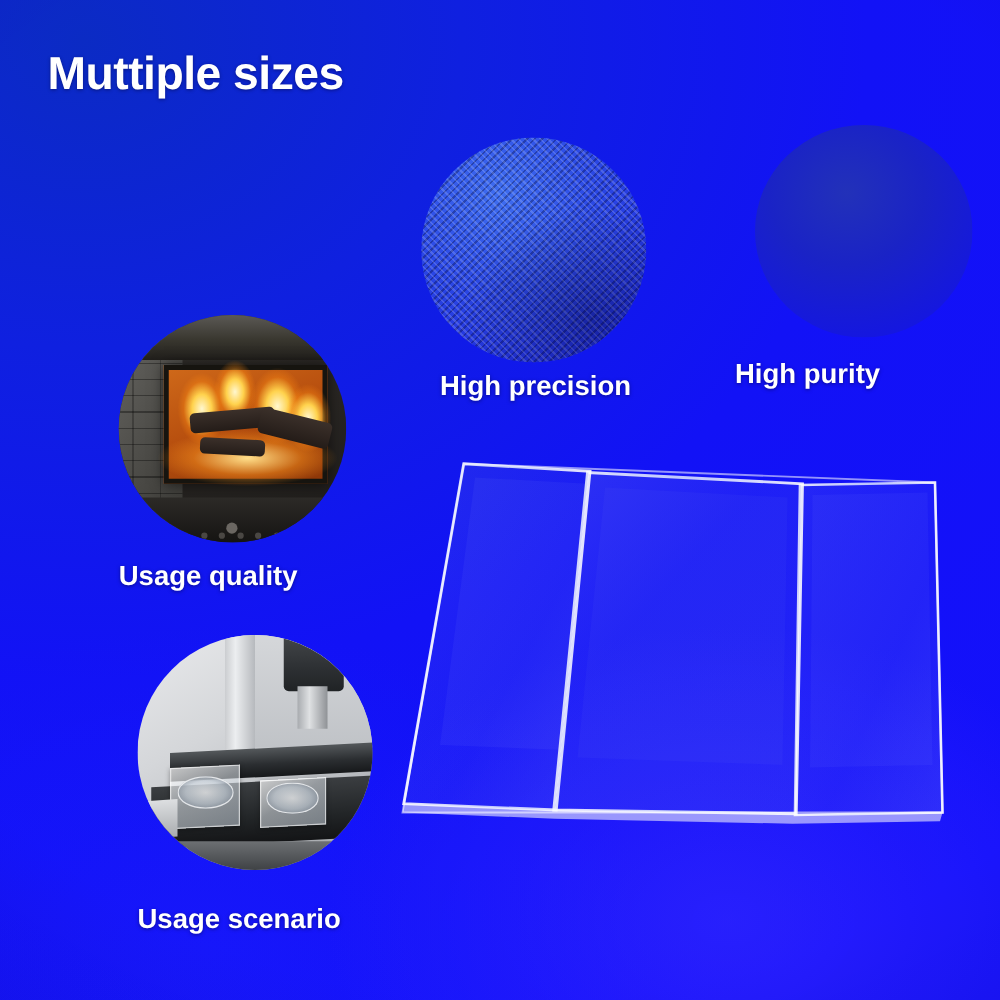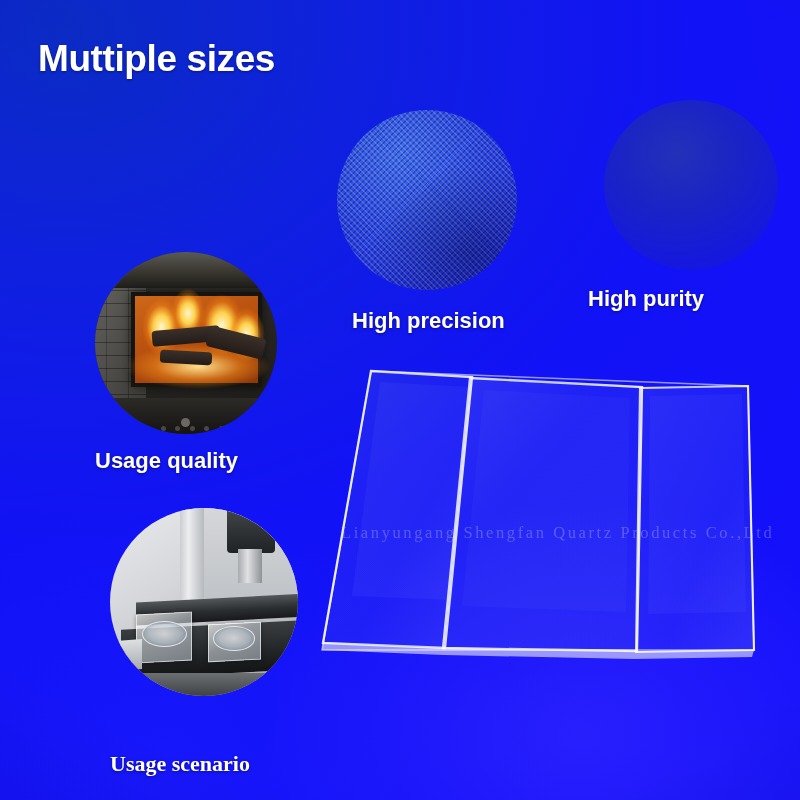--- a/index.html
+++ b/index.html
@@ -247,21 +247,21 @@
 
         <polygon points="34,62 150,128 146,146 32,84" fill="#cfe0fa" fill-opacity="0.30" stroke="#eaf3ff" stroke-width="0.9" stroke-opacity="0.75"></polygon>
 
         <polygon points="38,52 140,112 140,120 38,60" fill="#7fa7e4" fill-opacity="0.22"></polygon>
 
         <polygon points="36,50 148,114 148,118 36,54" fill="#ffffff" fill-opacity="0.75"></polygon>
 
         <polygon points="150,112 150,128 146,146 142,122" fill="#e3edff" fill-opacity="0.55" stroke="#ffffff" stroke-width="0.8" stroke-opacity="0.7"></polygon>
       </svg>
     </div>
-    <div class="caption" style="left:320px; top:308px;">High precision</div>
+    <div class="caption" style="left:320px; top:296px;">High precision</div>
   </div>
 
   <div class="feature">
     <div class="circle" id="c-purity">
       <div class="purity-bg"></div>
       <svg width="174" height="170" viewBox="0 0 174 170">
         <defs>
           <linearGradient id="plateSm" x1="0" y1="0" x2="0.6" y2="1">
             <stop offset="0%" stop-color="#8fa8f0" stop-opacity="0.16"></stop>
             <stop offset="100%" stop-color="#6d87e8" stop-opacity="0.10"></stop>
@@ -321,21 +321,21 @@
       <div class="lab-stage"></div>
 
       <div class="lab-sample" style="left:14%; top:56%; width:30%; height:26%; transform:skewY(-3deg);"></div>
       <div class="lab-lens" style="left:17%; top:60%; width:24%; height:14%;"></div>
       <div class="lab-sample" style="left:52%; top:61%; width:28%; height:20%; transform:skewY(-3deg);"></div>
       <div class="lab-lens" style="left:55%; top:63%; width:22%; height:13%;"></div>
 
       <div class="lab-bracket"></div>
       <div class="lab-floor"></div>
     </div>
-    <div class="caption" style="left:78px; top:751px;font-family:Liberation Serif, serif;">Usage scenario</div>
+    <div class="caption" style="left:78px; top:722px;">Usage scenario</div>
   </div>
 
   <div id="plate-group">
     <svg width="800" height="800" viewBox="0 0 800 800">
       <defs>
         <linearGradient id="plateGlass" x1="0.1" y1="0" x2="0.9" y2="1">
           <stop offset="0%" stop-color="#b9c9f5" stop-opacity="0.16"></stop>
           <stop offset="38%" stop-color="#8fa4ef" stop-opacity="0.10"></stop>
           <stop offset="100%" stop-color="#6f86ea" stop-opacity="0.14"></stop>
         </linearGradient>
@@ -360,15 +360,14 @@
       <path d="M323,643 L445,648 L637,651 L754,650 L752,657 L634,659 L444,655 L322,650 Z" fill="#ffffff" fill-opacity="0.55"></path>
 
       <path d="M371,371 L748,386 L754,650 L322,650 Z" fill="none" stroke="#ffffff" stroke-width="1.5" stroke-opacity="0.55"></path>
 
       <path d="M380,382 L470,387 L452,600 L352,596 Z" fill="#c9d8ff" fill-opacity="0.05"></path>
       <path d="M484,390 L630,398 L626,612 L462,606 Z" fill="#6d86ea" fill-opacity="0.07"></path>
       <path d="M650,396 L742,394 L746,612 L648,614 Z" fill="#b6c8f6" fill-opacity="0.05"></path>
     </svg>
   </div>
 
-  <div class="wm-company">Lianyungang Shengfan Quartz Products Co.,Ltd</div>
 
 </div>
 
 </body></html>

